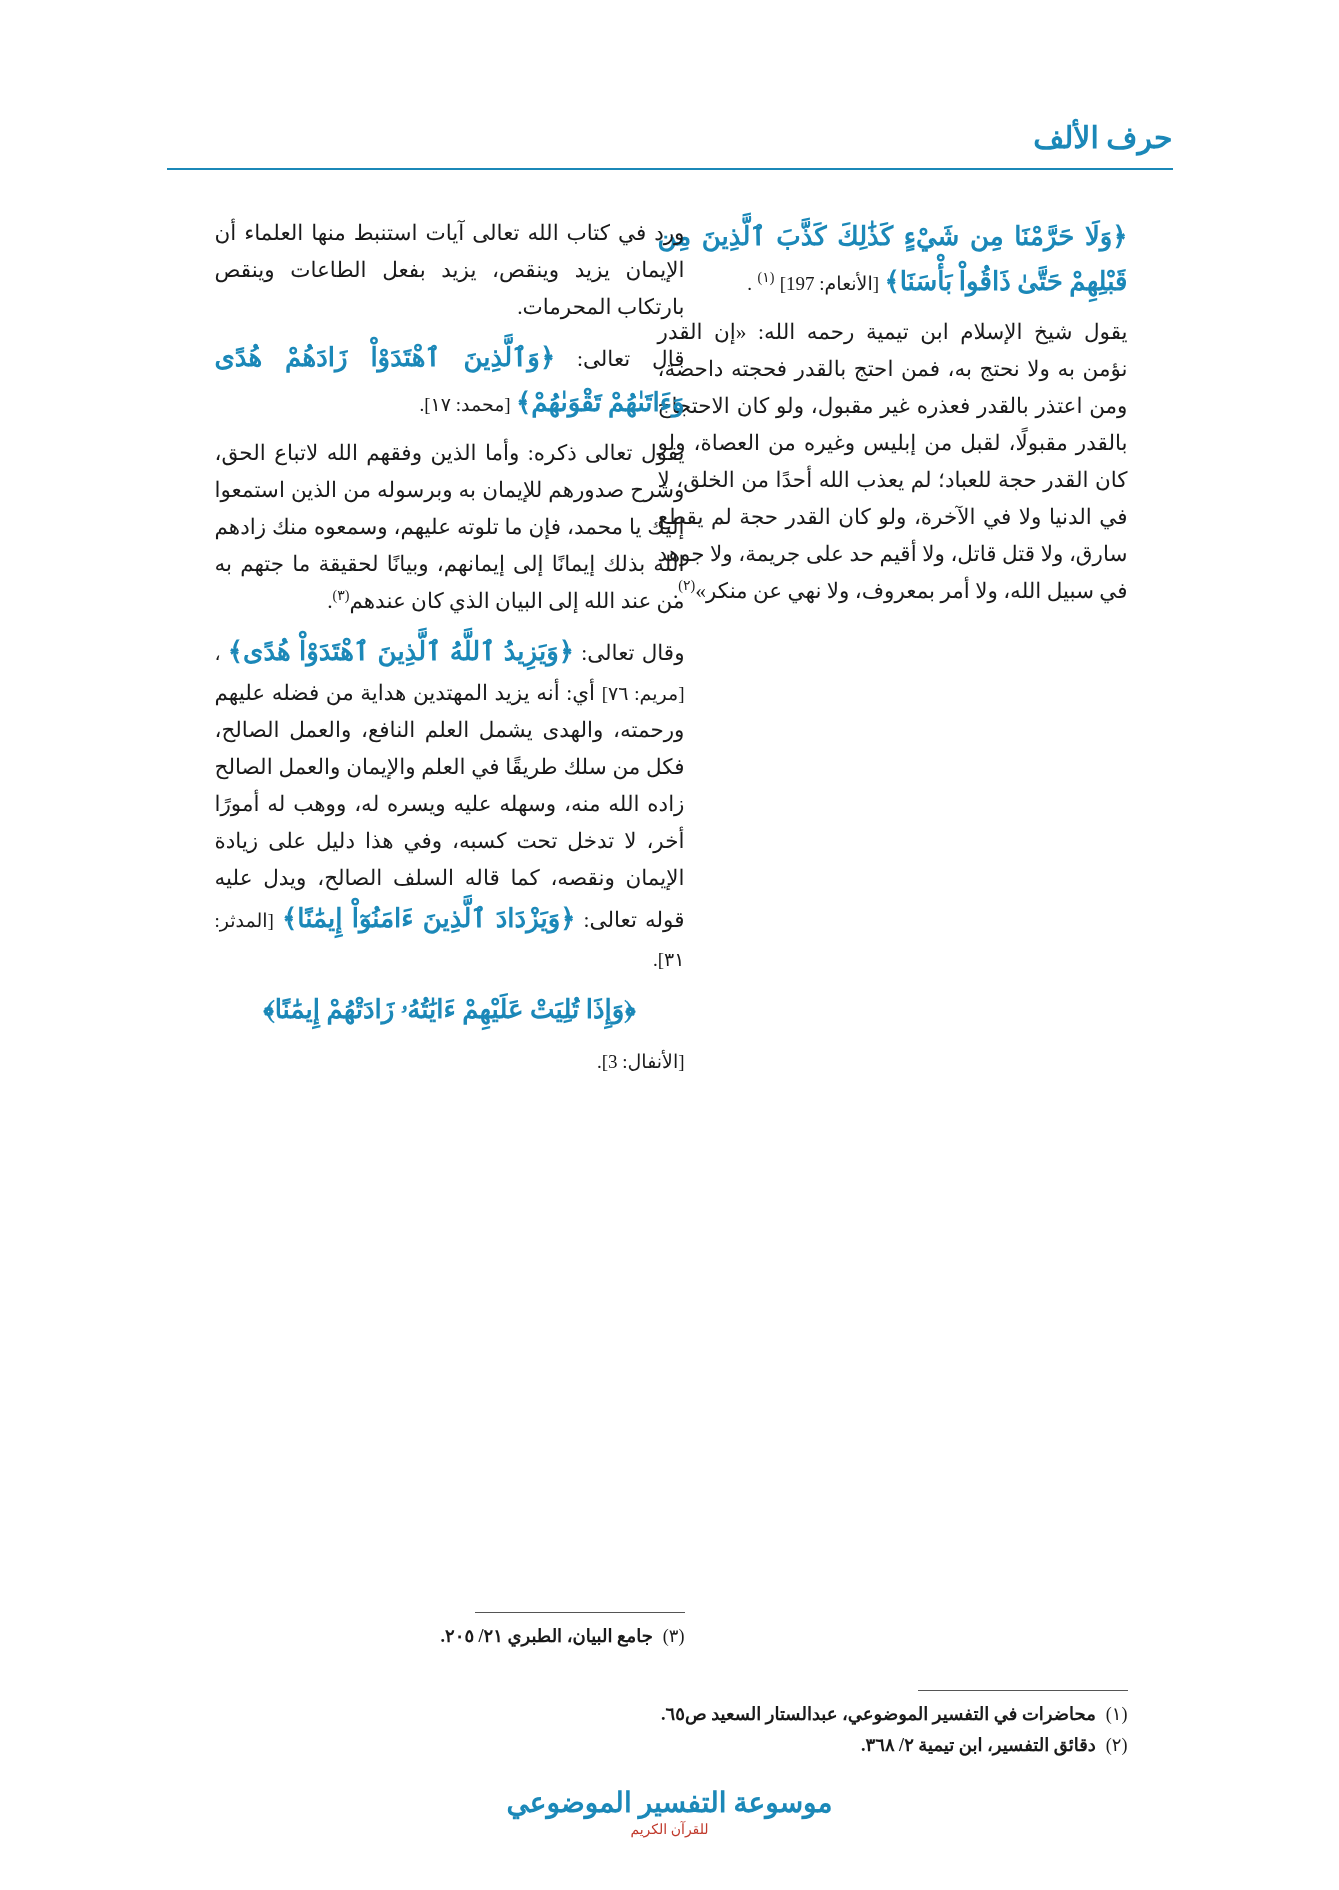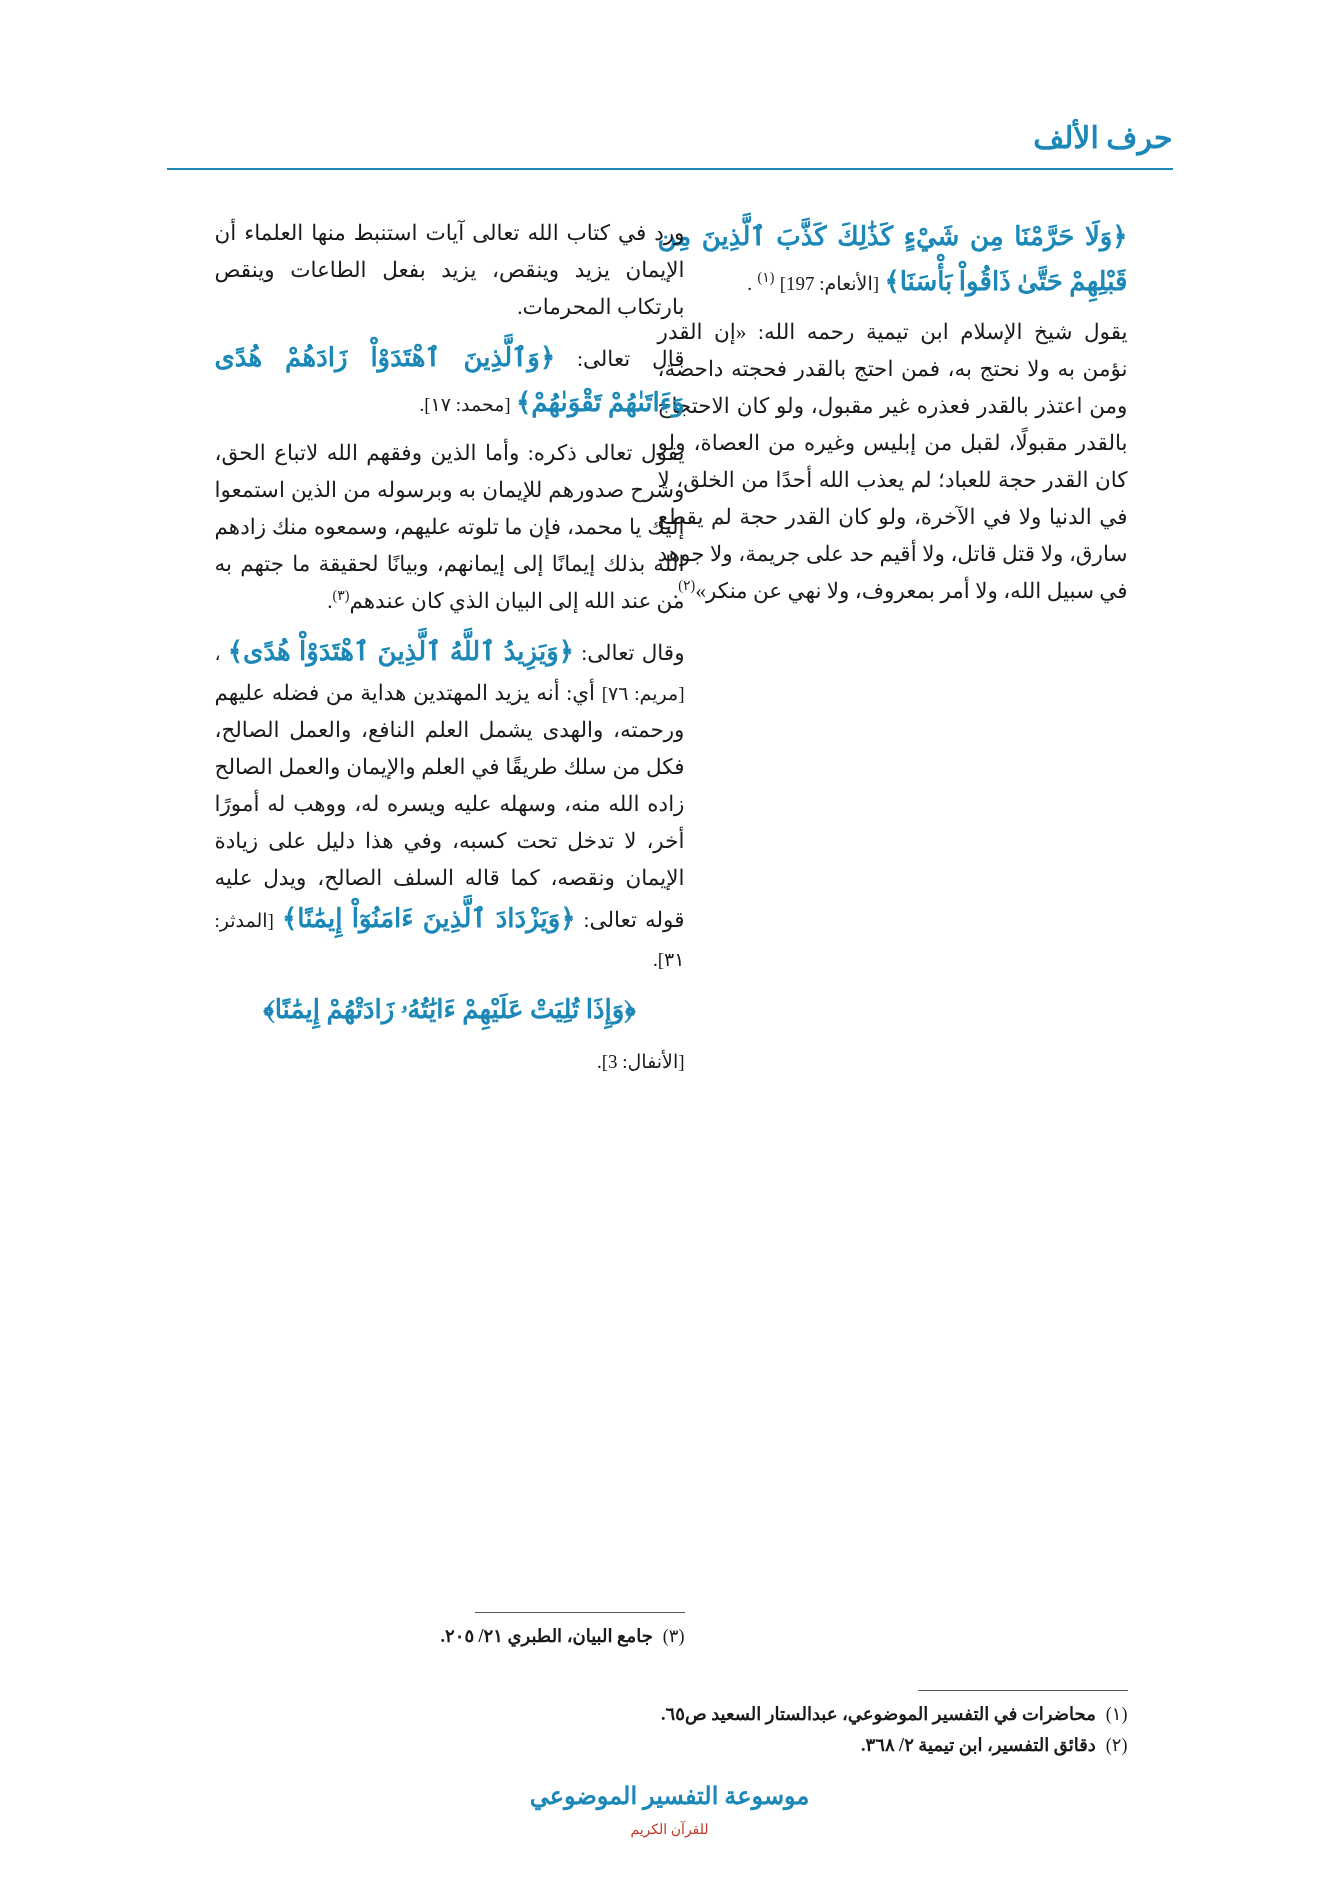--- a/index.html
+++ b/index.html
@@ -129,31 +129,31 @@
   .footer-logo {
     position: absolute;
     left: 50%;
     transform: translateX(-50%);
     bottom: 52px;
     text-align: center;
     width: 360px;
   }
   .logo-main {
     color: #1b88b8;
-    font-size: 24px;
+    font-size: 28px;
     font-weight: bold;
     font-family: "Liberation Serif", serif;
     letter-spacing: 1px;
     line-height: 1.1;
   }
   .logo-sub {
     color: #c0392b;
     font-size: 14px;
     font-family: "Liberation Serif", serif;
-    margin-top: 12px;
+    margin-top: 2px;
     text-align: center;
   }
   .page-number {
     position: absolute;
     left: 1200px;
     bottom: 48px;
     width: 110px;
     height: 52px;
     background: #eab308;
     border-radius: 26px 0 0 26px;

